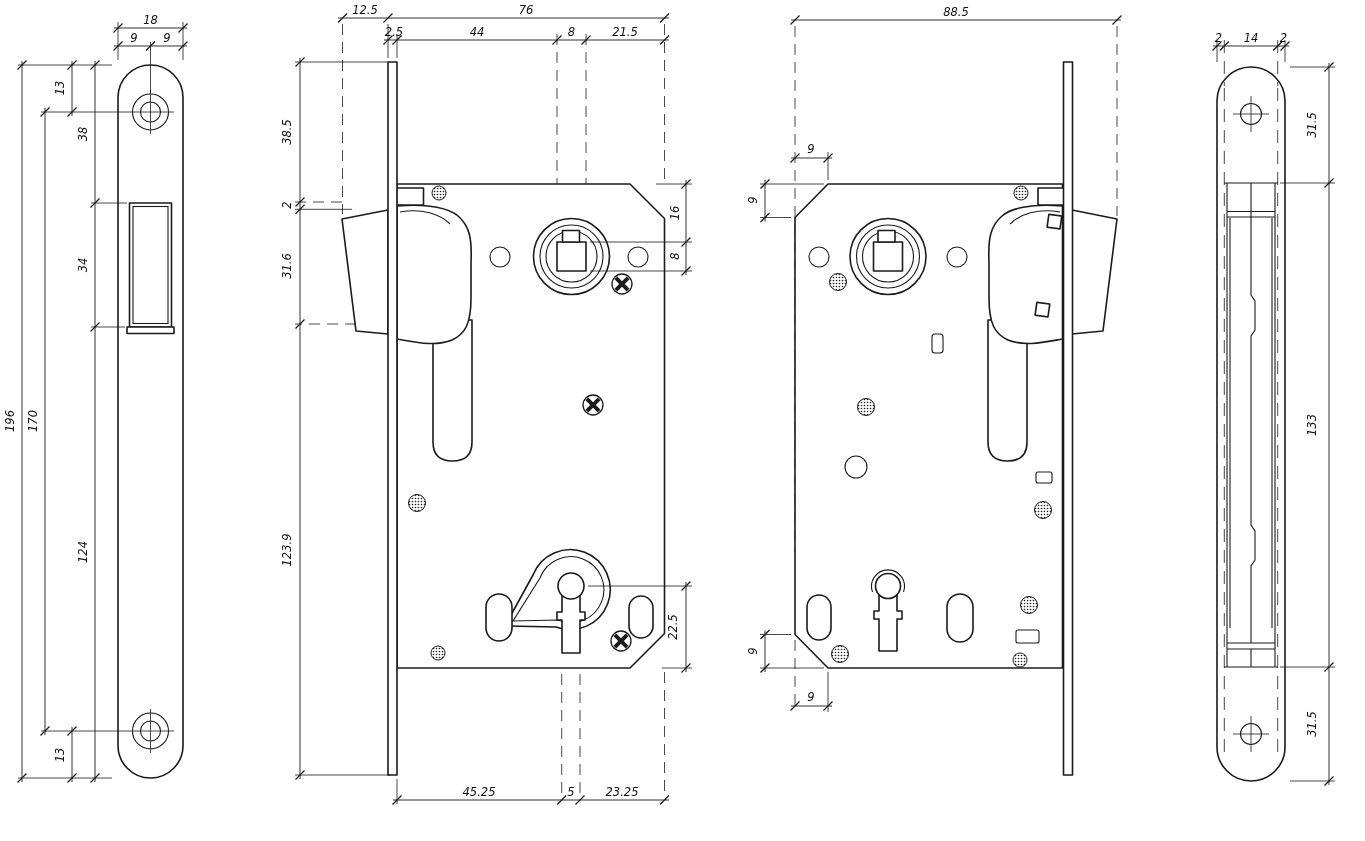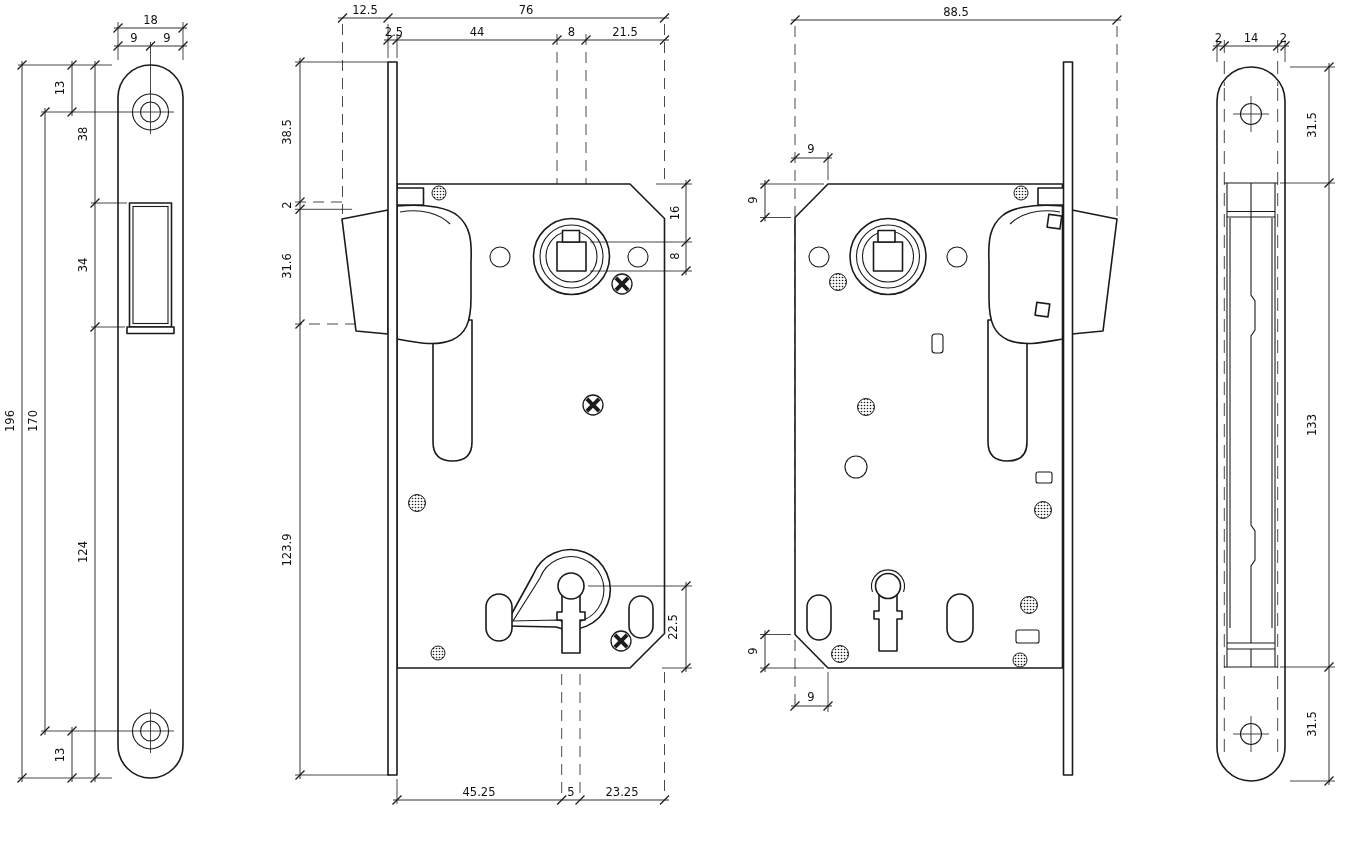--- a/index.html
+++ b/index.html
@@ -1,16 +1,16 @@
 <!DOCTYPE html>
 <html><head>
 <meta charset="utf-8">
 <style>
   html,body{margin:0;padding:0;background:#fff;}
-  .stage{width:1365px;height:841px;background:#fff;position:relative;overflow:hidden;}
+  .stage{width:1365px;height:841px;background:#fff;position:relative;overflow:hidden;font-style:italic;}
   svg{display:block;}
   .outline{fill:#fff;stroke:#1b1b1b;stroke-width:1.6;stroke-linejoin:round;}
   .thin{fill:none;stroke:#1b1b1b;stroke-width:1.1;}
   .dimline{fill:none;stroke:#1b1b1b;stroke-width:0.9;}
   .ext{fill:none;stroke:#1b1b1b;stroke-width:0.8;}
   .dash{stroke-dasharray:11,7;}
   .dash2{stroke-dasharray:13,8;}
   .dim{font-family:"DejaVu Sans",sans-serif;font-size:11.5px;fill:#111;}
   .mid{text-anchor:middle;}
 </style>

